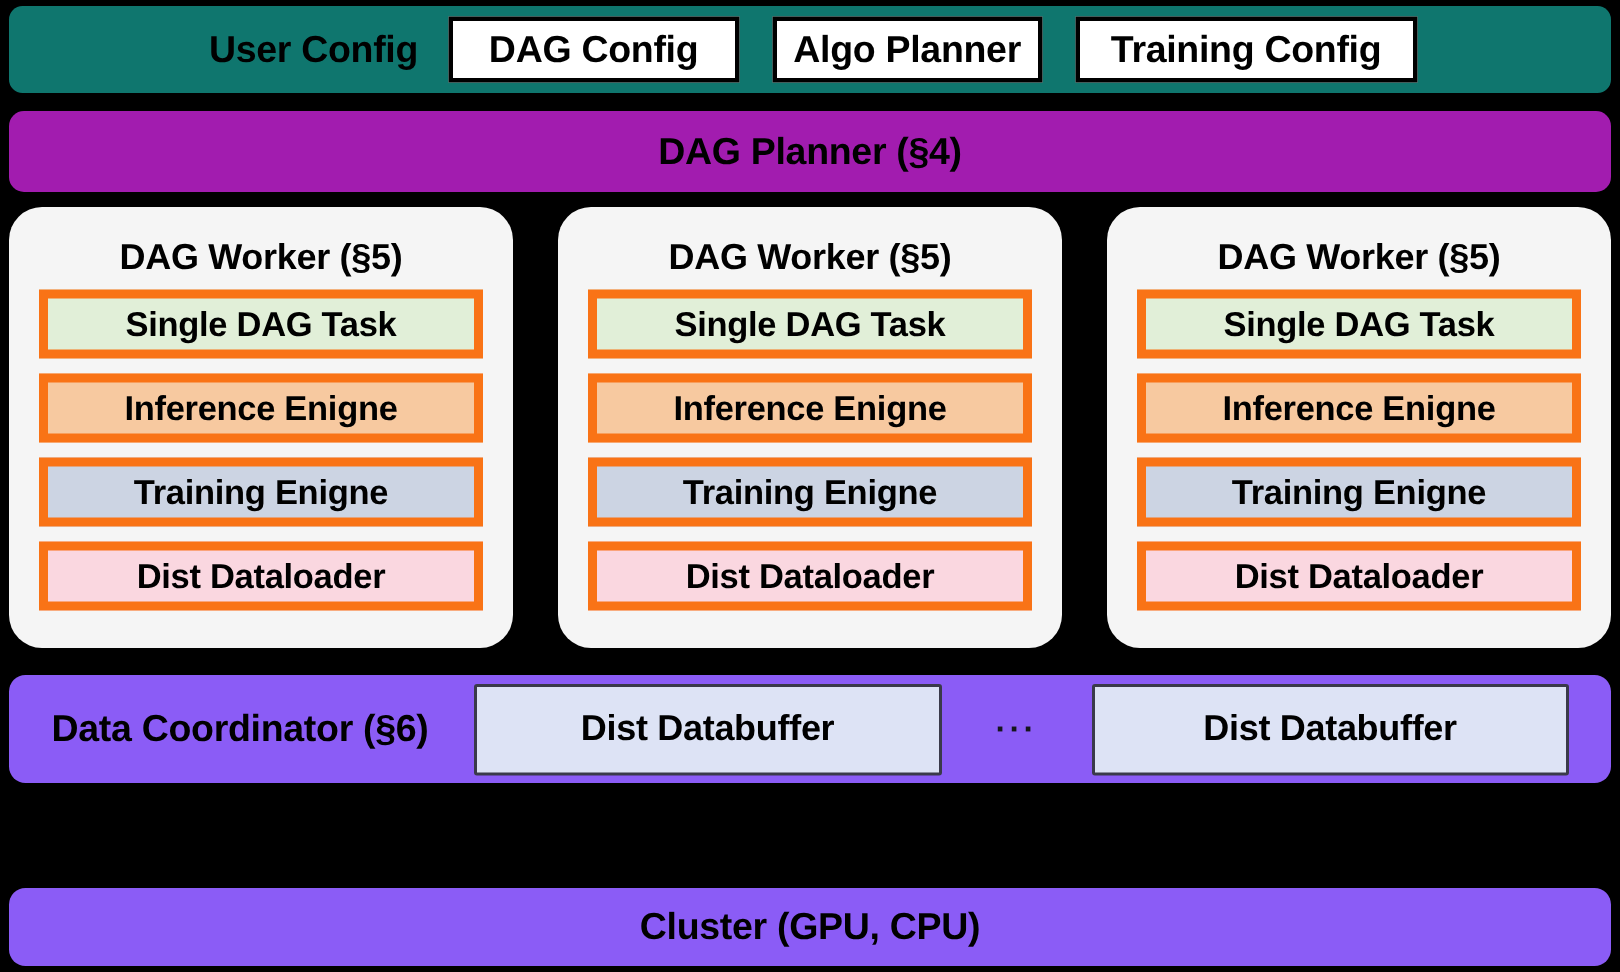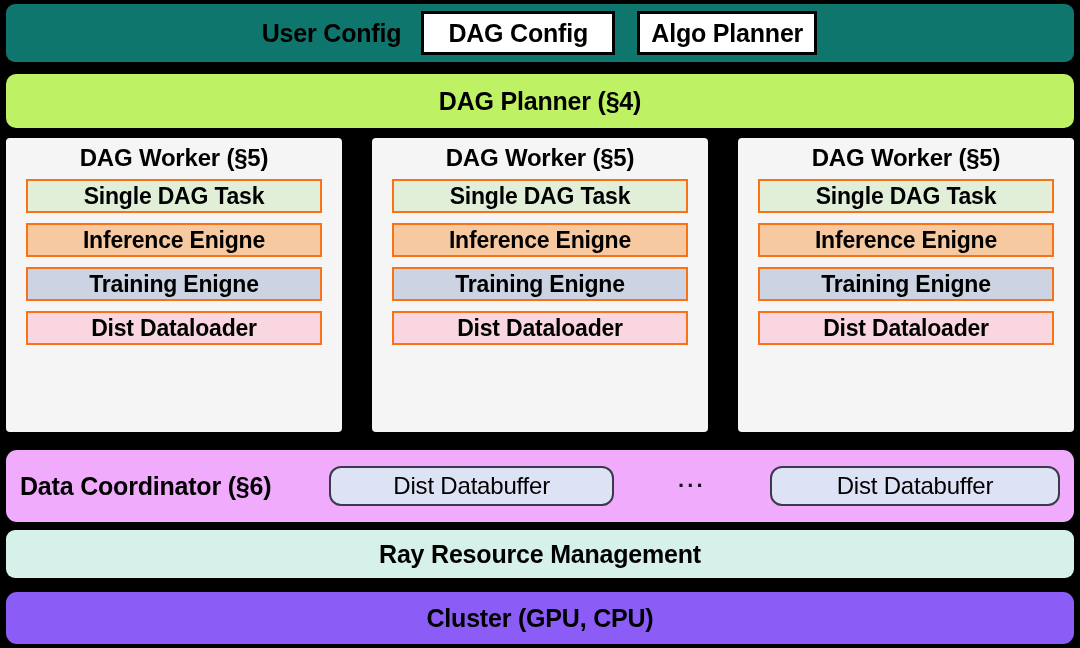--- a/index.html
+++ b/index.html
@@ -73,103 +73,102 @@
   .config-box.cb1 { width: 180px; }
   .config-box.cb2 { width: 198px; }
   .config-box.cb3 { width: 228px; margin-right: 6px; }
 
   
   .planner-band {
     left: 6px;
     top: 74px;
     width: 1068px;
     height: 54px;
-    background: #bef264;
+    background: #a21caf;
     border-radius: 10px;
     font-size: 25px;
     letter-spacing: -0.2px;
   }
 
   
   .workers-row {
     position: absolute;
     left: 6px;
     top: 138px;
     width: 1068px;
     height: 294px;
     display: flex;
     flex-direction: row;
     justify-content: space-between;
   }
   .worker-panel {
     width: 336px;
     height: 294px;
     background: #F5F5F5;
-    border-radius: 4px;
-    box-sizing: border-box;
-    padding: 2px 20px 12px 20px;
+    border-radius: 22px;
+    box-sizing: border-box;
+    padding: 16px 20px 12px 20px;
     display: flex;
     flex-direction: column;
     align-items: center;
   }
   .worker-title {
     font-size: 24px;
     font-weight: bold;
     white-space: nowrap;
     margin: 4px 0 7px 0;
     letter-spacing: -0.2px;
   }
   .worker-item {
     width: 100%;
-    height: 34px;
+    height: 46px;
     margin-bottom: 10px;
-    border: 2px solid #f97316;
+    border: 6px solid #f97316;
     box-sizing: border-box;
     display: flex;
     align-items: center;
     justify-content: center;
     font-size: 23px;
     font-weight: bold;
     white-space: nowrap;
     letter-spacing: -0.2px;
   }
   .worker-item:last-child { margin-bottom: 0; }
 
   
   .coord-band {
     left: 6px;
     top: 450px;
     width: 1068px;
     height: 72px;
-    background: #f0abfc;
+    background: #8b5cf6;
     border-radius: 11px;
     display: flex;
     flex-direction: row;
     align-items: center;
     padding: 0 14px;
     box-sizing: border-box;
-    gap: 28px;
   }
   .coord-label {
     font-size: 25px;
     font-weight: bold;
     white-space: nowrap;
     letter-spacing: -0.2px;
     flex: 0 0 auto;
   }
   .databuffer-box {
     background: #DDE3F5;
     border: 2px solid #3a3a4a;
-    border-radius: 12px;
-    height: 40px;
+    border-radius: 2px;
+    height: 61px;
     display: flex;
     align-items: center;
     justify-content: center;
     font-size: 24px;
-    font-weight: normal;
+    font-weight: bold;
     white-space: nowrap;
     box-sizing: border-box;
     letter-spacing: -0.2px;
   }
   .databuffer-box.db-left { width: 312px; margin-left: 30px; }
   .databuffer-box.db-right { width: 318px; margin-left: 36px; }
   .coord-ellipsis {
     flex: 0 0 auto;
     margin-left: 36px;
     font-size: 22px;
@@ -205,20 +204,21 @@
 </style>
 </head>
 <body>
 
 <div id="diagram">
 
   <div class="band userconfig-band">
     <span class="userconfig-label">User Config</span>
     <div class="config-box cb0">DAG Config</div>
     <div class="config-box cb1">Algo Planner</div>
+    <div class="config-box cb3">Training Config</div>
   </div>
 
   <div class="band planner-band">DAG  Planner  (§4)</div>
 
   <div class="workers-row">
 
     <div class="worker-panel">
       <div class="worker-title">DAG Worker  (§5)</div>
       <div class="worker-item" style="background:#E1EFD8;">Single DAG Task</div>
       <div class="worker-item" style="background:#F7C9A0;">Inference Enigne</div>
@@ -244,17 +244,16 @@
 
   </div>
 
   <div class="band coord-band">
     <span class="coord-label">Data Coordinator  (§6)</span>
     <div class="databuffer-box db-left">Dist Databuffer</div>
     <span class="coord-ellipsis">···</span>
     <div class="databuffer-box db-right">Dist Databuffer</div>
   </div>
 
-  <div class="band ray-band">Ray Resource Management</div>
 
   <div class="band cluster-band">Cluster (GPU, CPU)</div>
 
 </div>
 
 </body></html>

